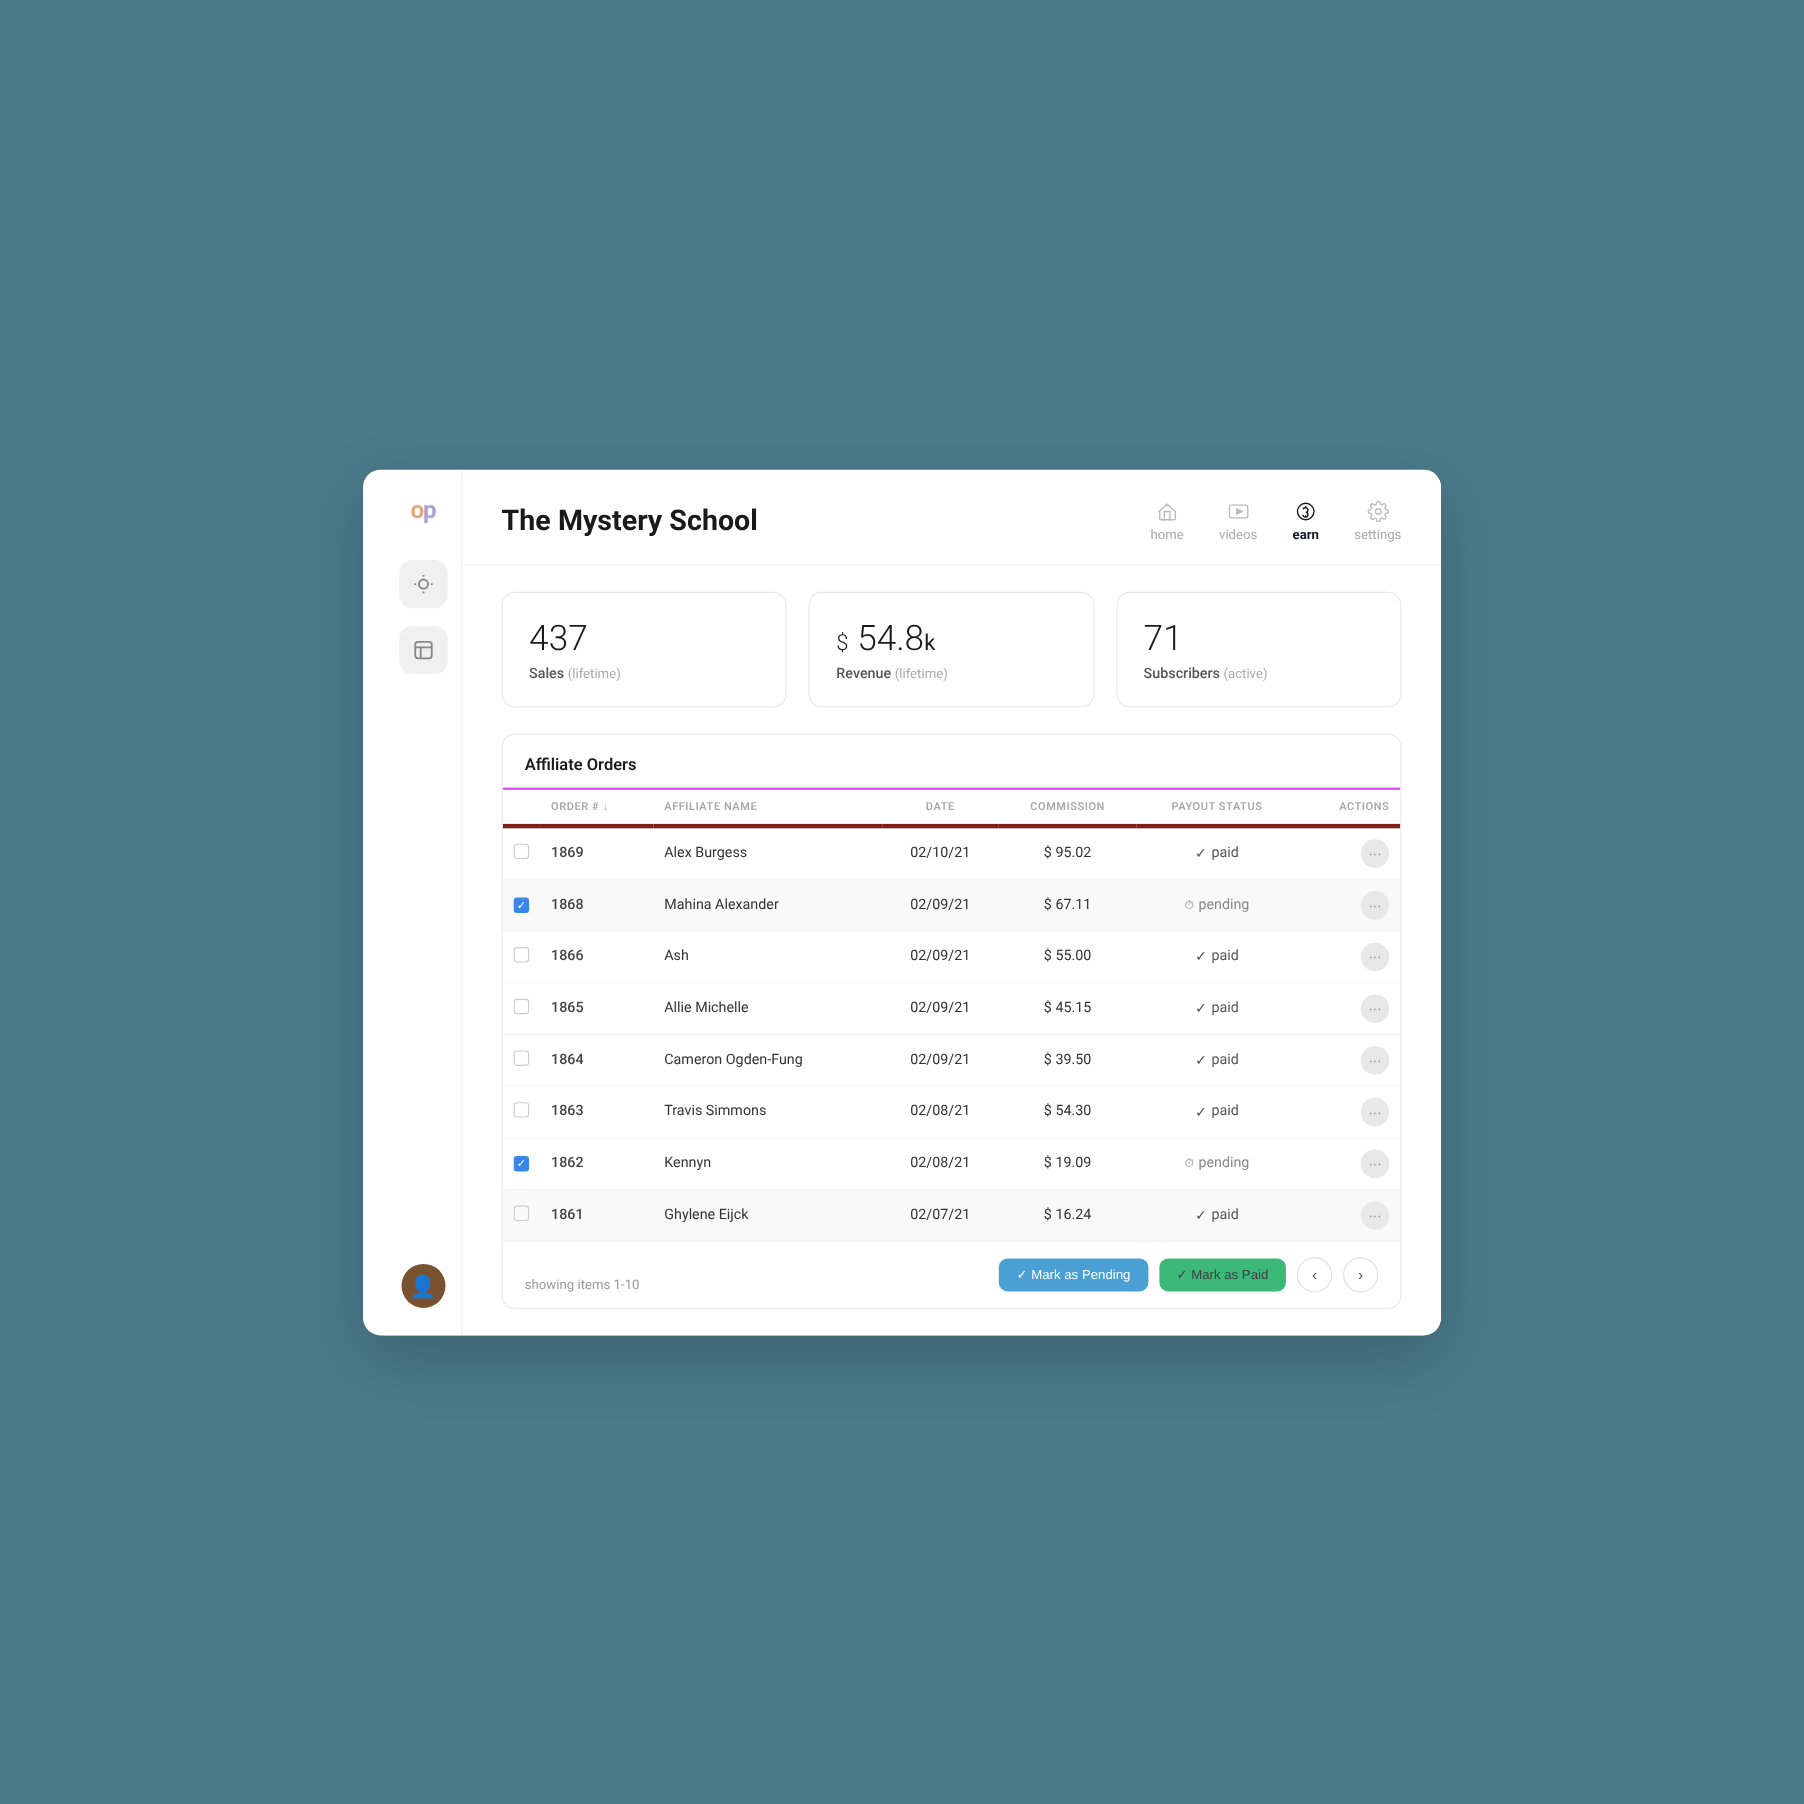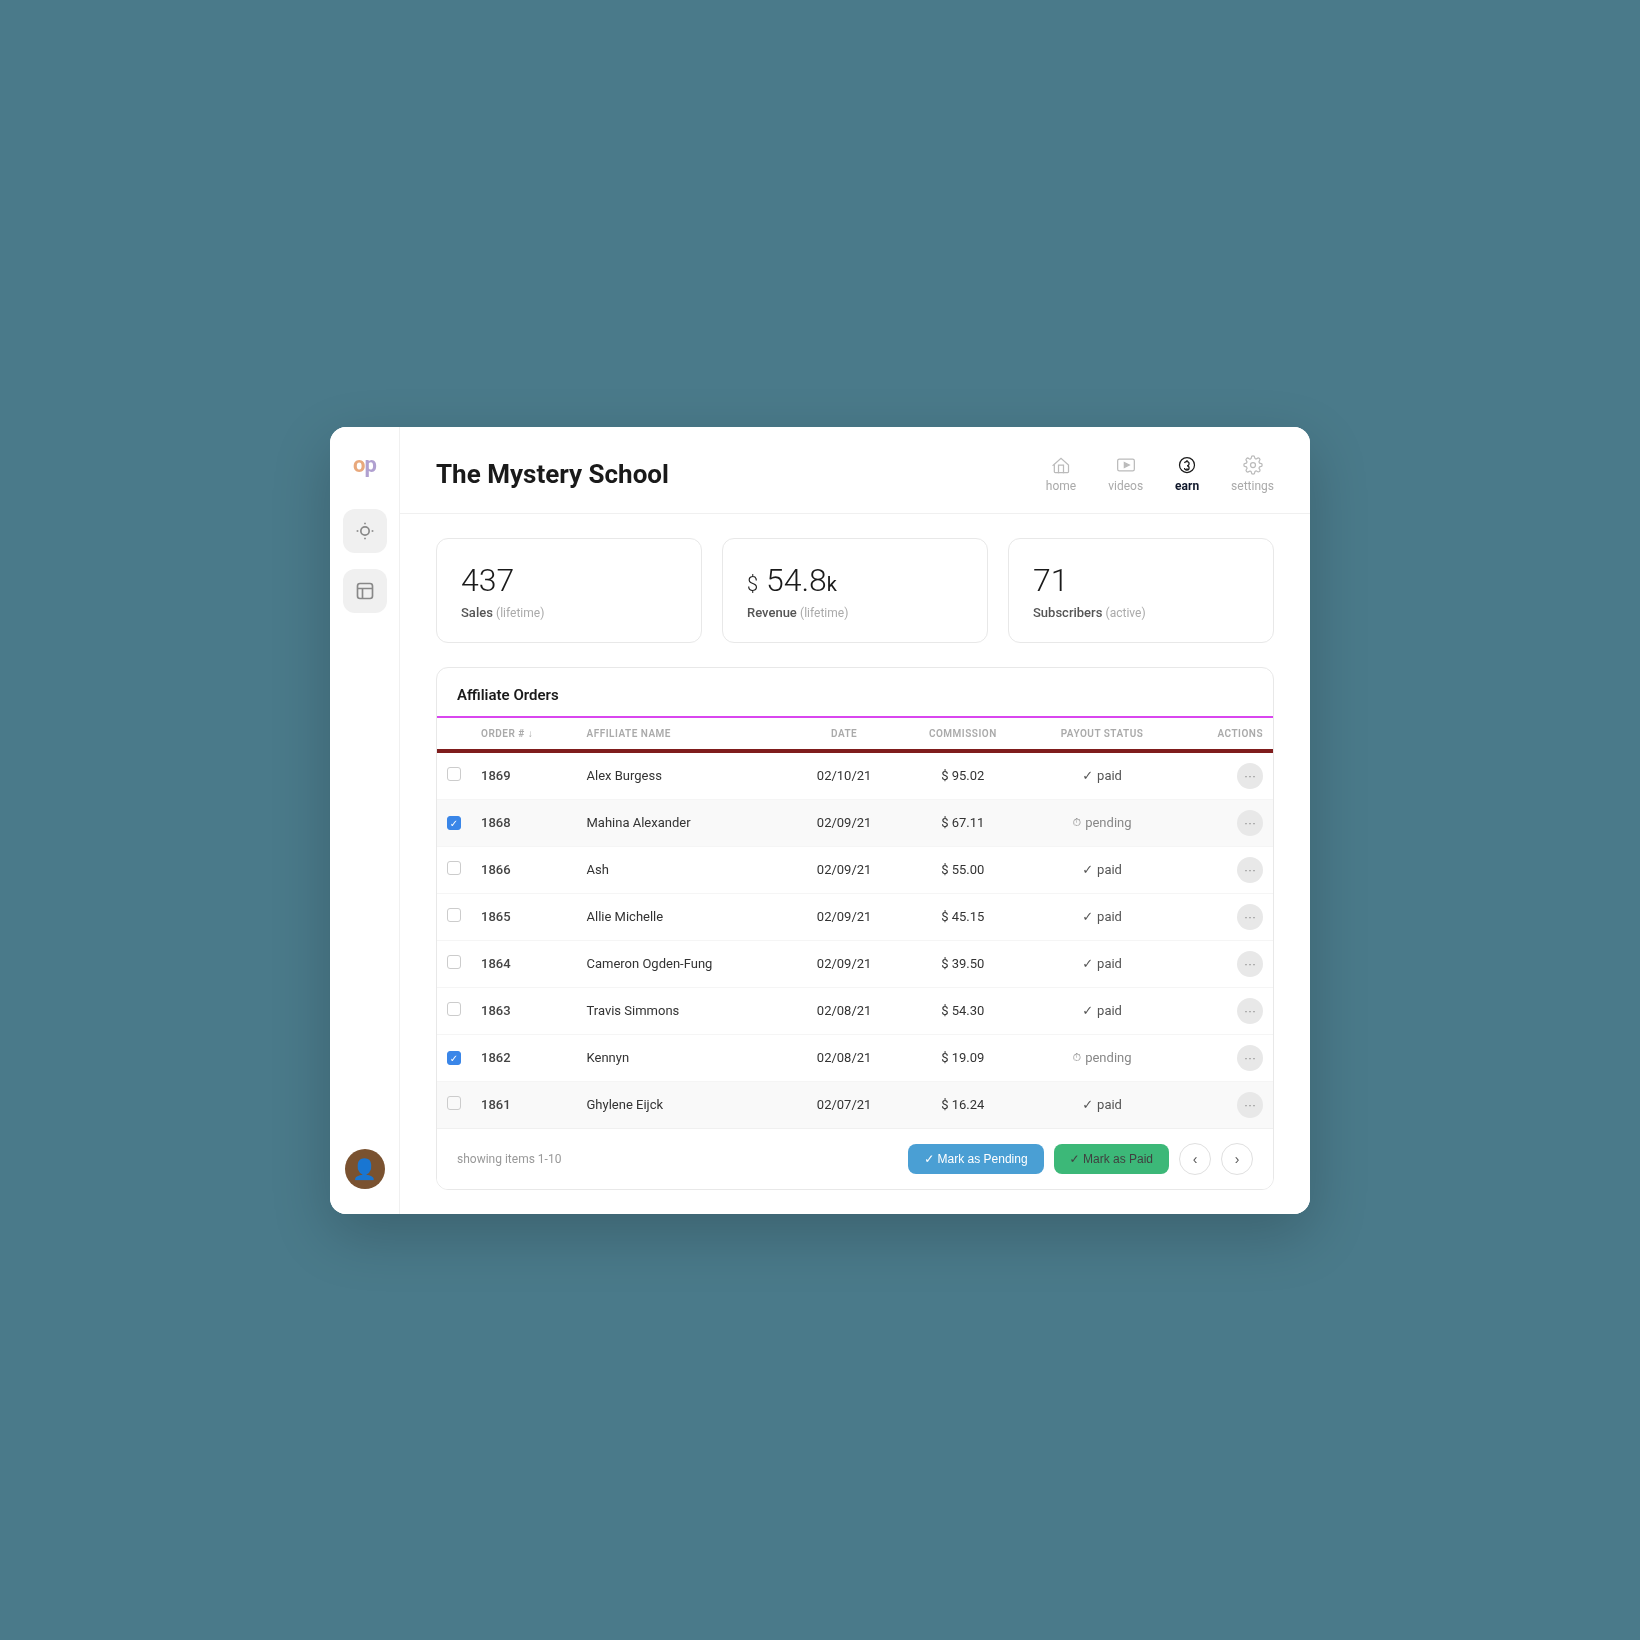--- a/index.html
+++ b/index.html
@@ -23,20 +23,21 @@
     
     .sidebar {
       width: 70px;
       background: white;
       border-right: 1px solid #f0f0f0;
       display: flex;
       flex-direction: column;
       align-items: center;
       padding: 25px 0;
       gap: 16px;
+      margin-left: 20px;
     }
     .sidebar-logo {
       font-size: 22px;
       font-weight: 700;
       margin-bottom: 16px;
       letter-spacing: -1px;
     }
     .sidebar-logo .o { color: #e8a87c; }
     .sidebar-logo .p { color: #b0a0d0; }
     .sidebar-icon-btn {
@@ -218,21 +219,21 @@
       align-items: center;
       justify-content: center;
       font-size: 12px;
       color: #888;
       margin-left: auto;
     }
     .actions-col { text-align: right; }
     
     .table-footer {
       display: flex;
-      align-items: center;
+      align-items: flex-end;
       justify-content: space-between;
       padding: 14px 20px;
       border-top: 1px solid #f0f0f0;
       background: white;
     }
     .showing-text {
       font-size: 12px;
       color: #999;
     }
     .footer-actions {

